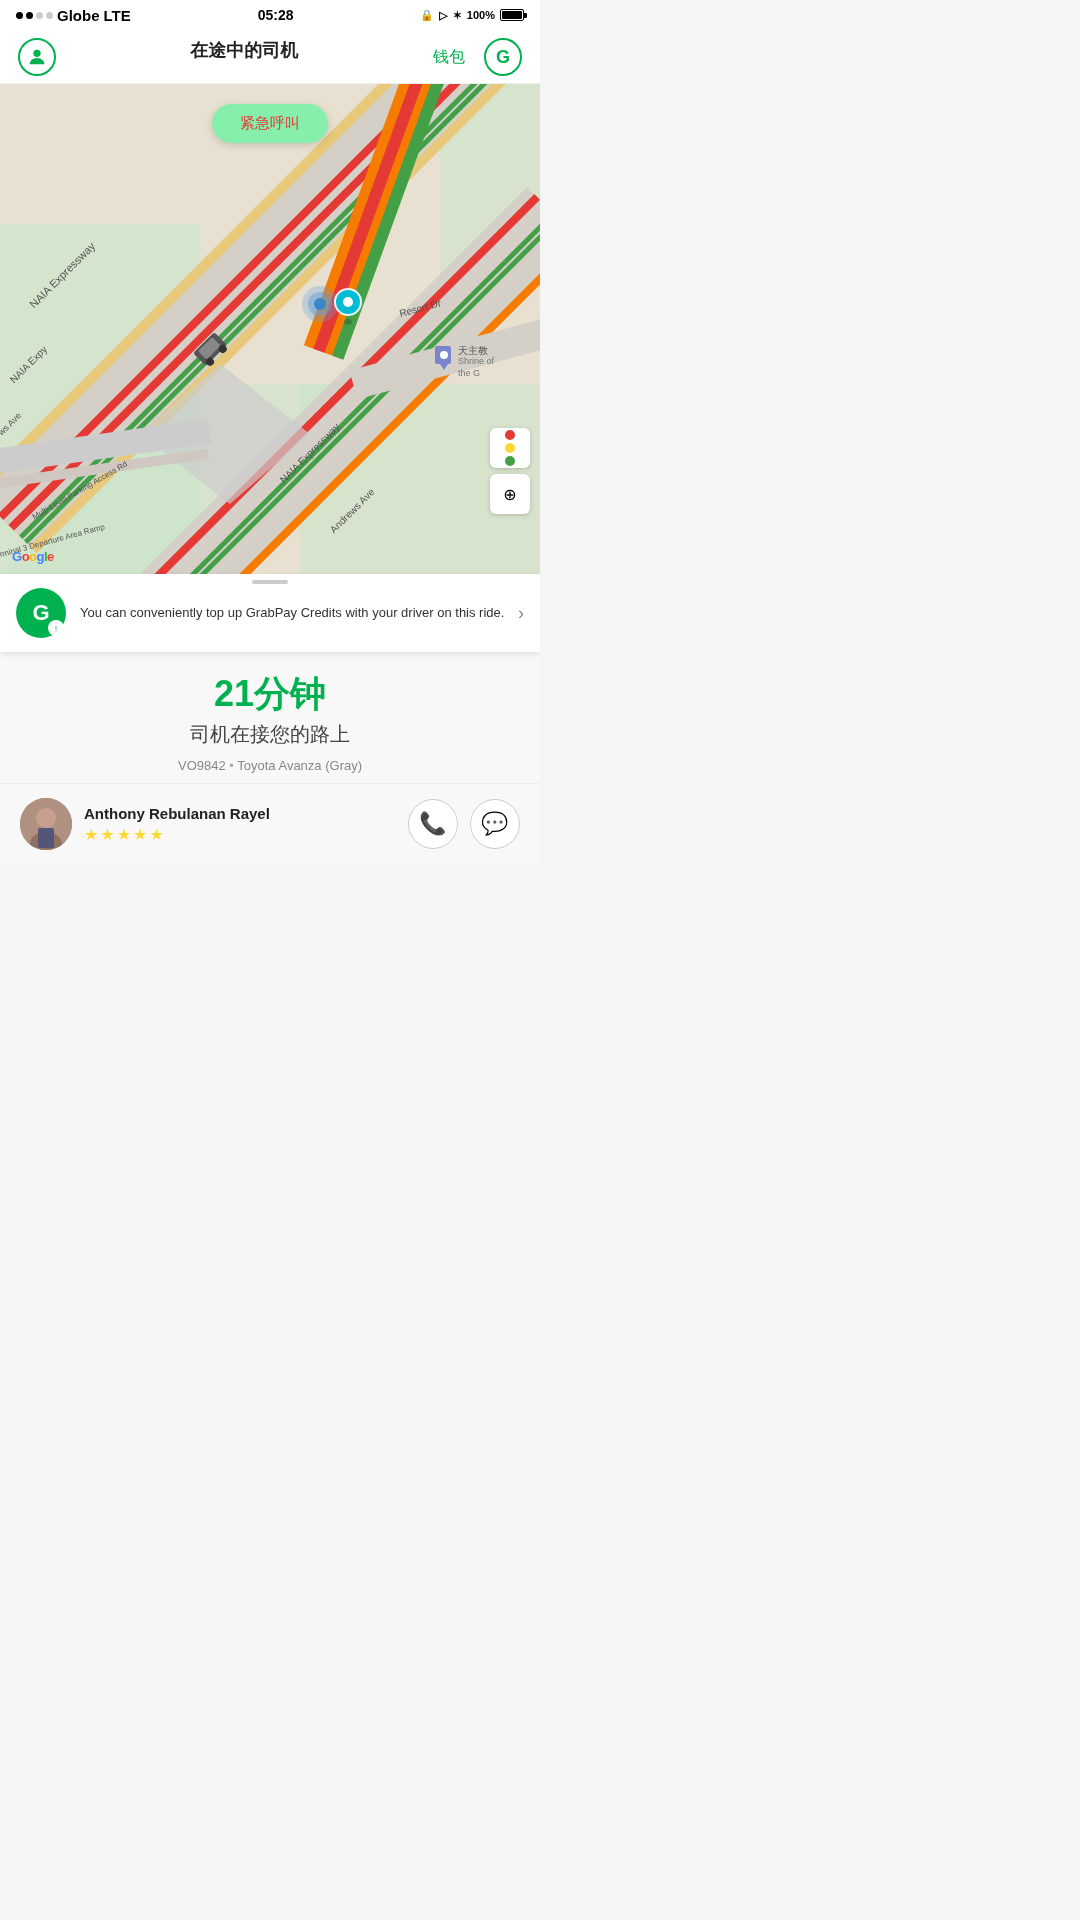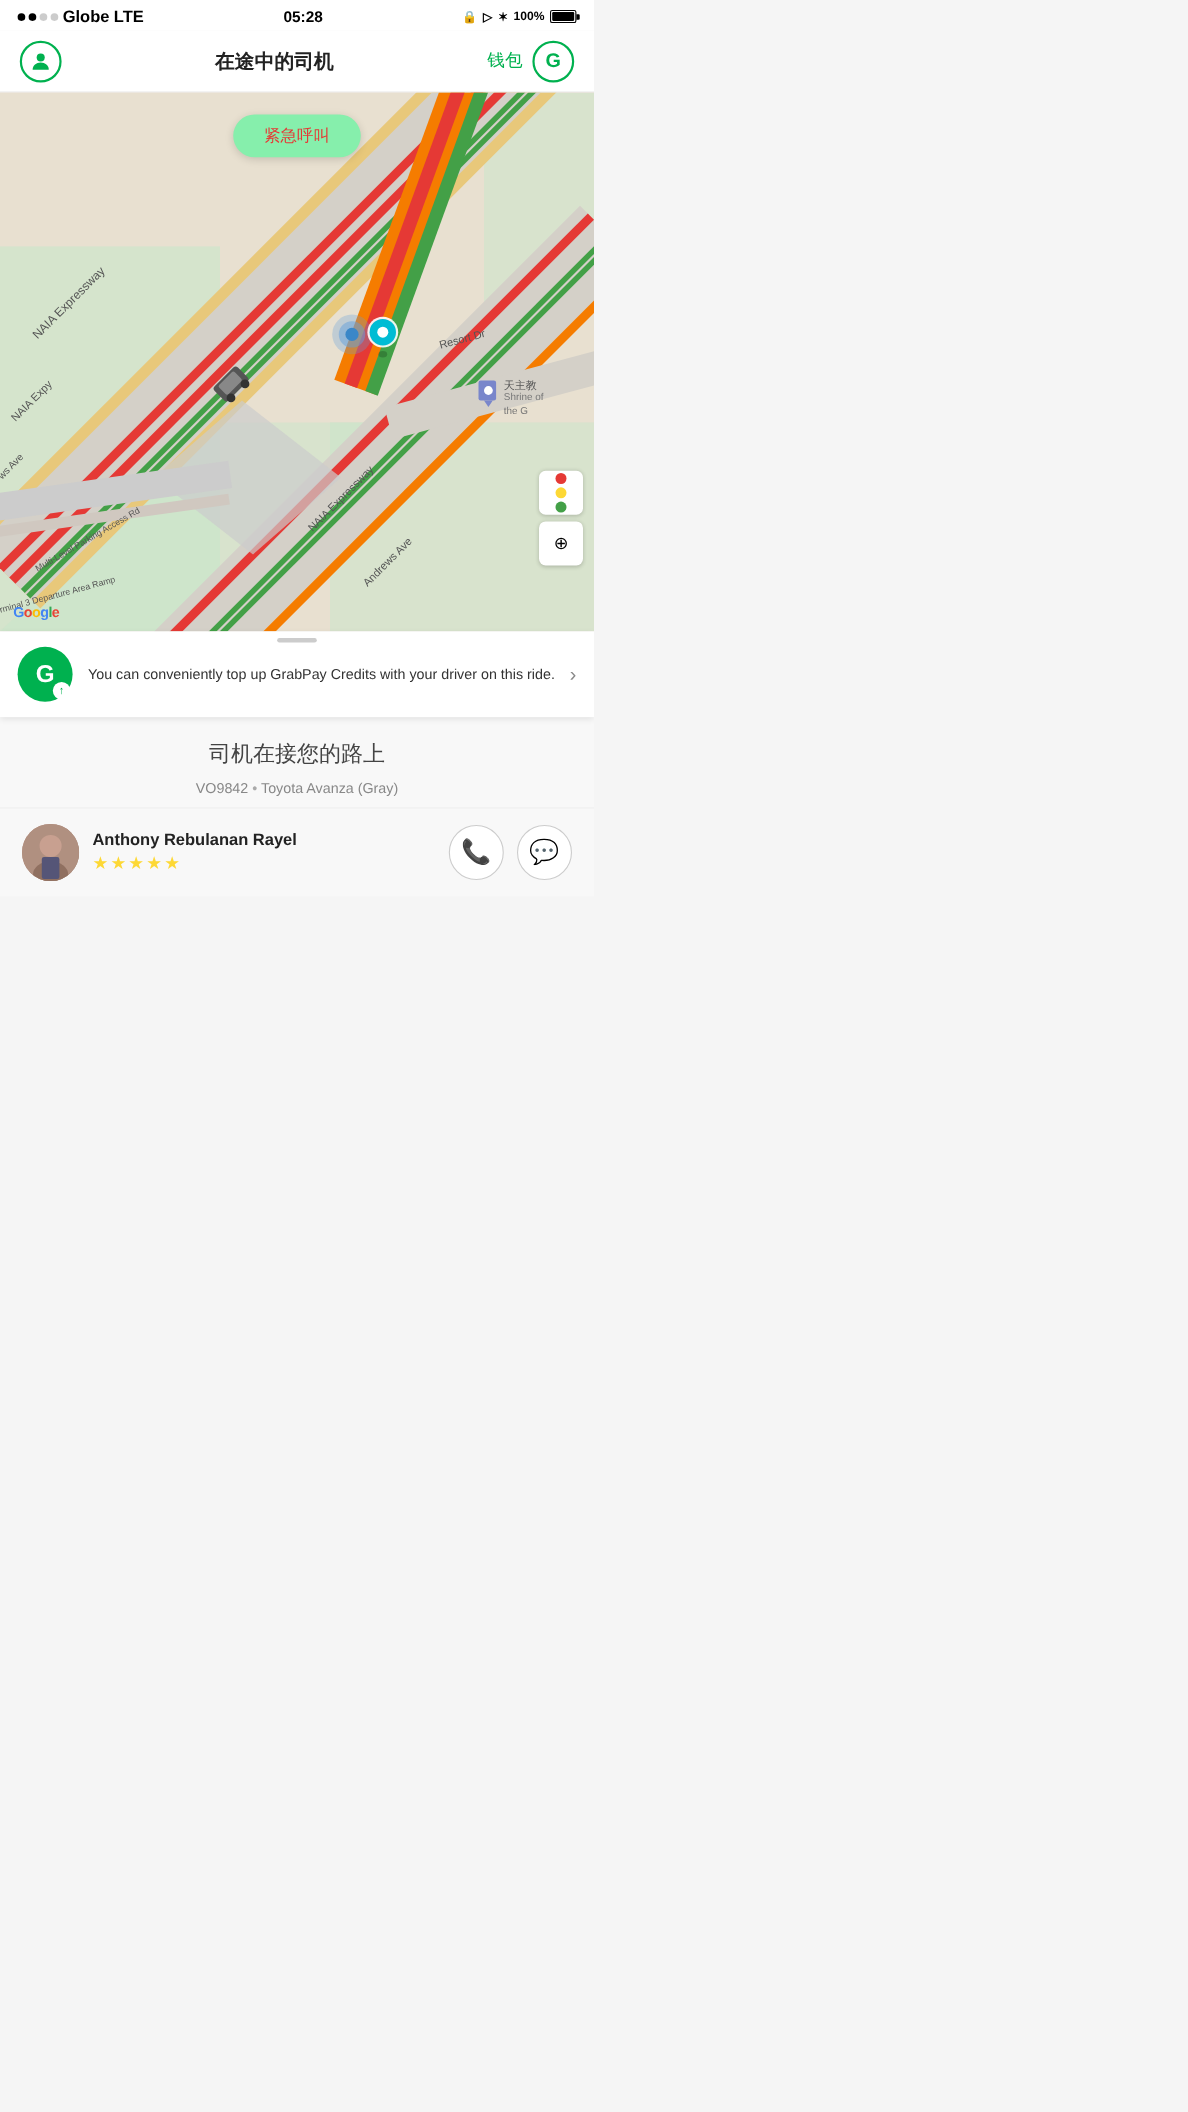--- a/index.html
+++ b/index.html
@@ -43,35 +43,35 @@
       right: -4px; top: 3px;
       width: 2.5px; height: 5px;
       background: #000; border-radius: 0 1px 1px 0;
     }
     .battery-fill { background: #000; height: 100%; width: 100%; border-radius: 1px; }
 
     
     .header {
       display: flex;
       justify-content: space-between;
-      align-items: center;
+      align-items: flex-start;
       padding: 10px 18px;
       background: #fff;
       border-bottom: 1px solid #eee;
       height: 56px;
     }
     .header-avatar {
       width: 38px; height: 38px;
       border-radius: 50%;
       border: 2px solid #00b14f;
       display: flex; align-items: center; justify-content: center;
     }
     .header-avatar svg { width: 22px; height: 22px; }
     .header-title { font-size: 18px; font-weight: 600; color: #222; }
-    .header-right { display: flex; align-items: center; gap: 9px; }
+    .header-right { display: flex; align-items: center; gap: 19px; }
     .wallet-label { color: #00b14f; font-size: 16px; font-weight: 500; }
     .g-button {
       width: 38px; height: 38px;
       border-radius: 50%;
       border: 2px solid #00b14f;
       display: flex; align-items: center; justify-content: center;
       font-size: 18px; font-weight: 700; color: #00b14f;
     }
 
     
@@ -392,20 +392,21 @@
   <div class="drag-handle"></div>
   <div class="notif-icon">
     <span class="g-letter">G</span>
     <div class="up-arrow">↑</div>
   </div>
   <div class="notif-text">You can conveniently top up GrabPay Credits with your driver on this ride.</div>
   <div class="notif-arrow">›</div>
 </div>
 
 <div class="bottom-panel">
+  <div class="eta-minutes">21分钟</div>
   <div class="eta-subtitle">司机在接您的路上</div>
   <div class="vehicle-info">
     <span>VO9842</span>
     <span class="separator">•</span>
     <span>Toyota Avanza (Gray)</span>
   </div>
 </div>
 
 <div class="driver-row">
   <div class="driver-avatar">

